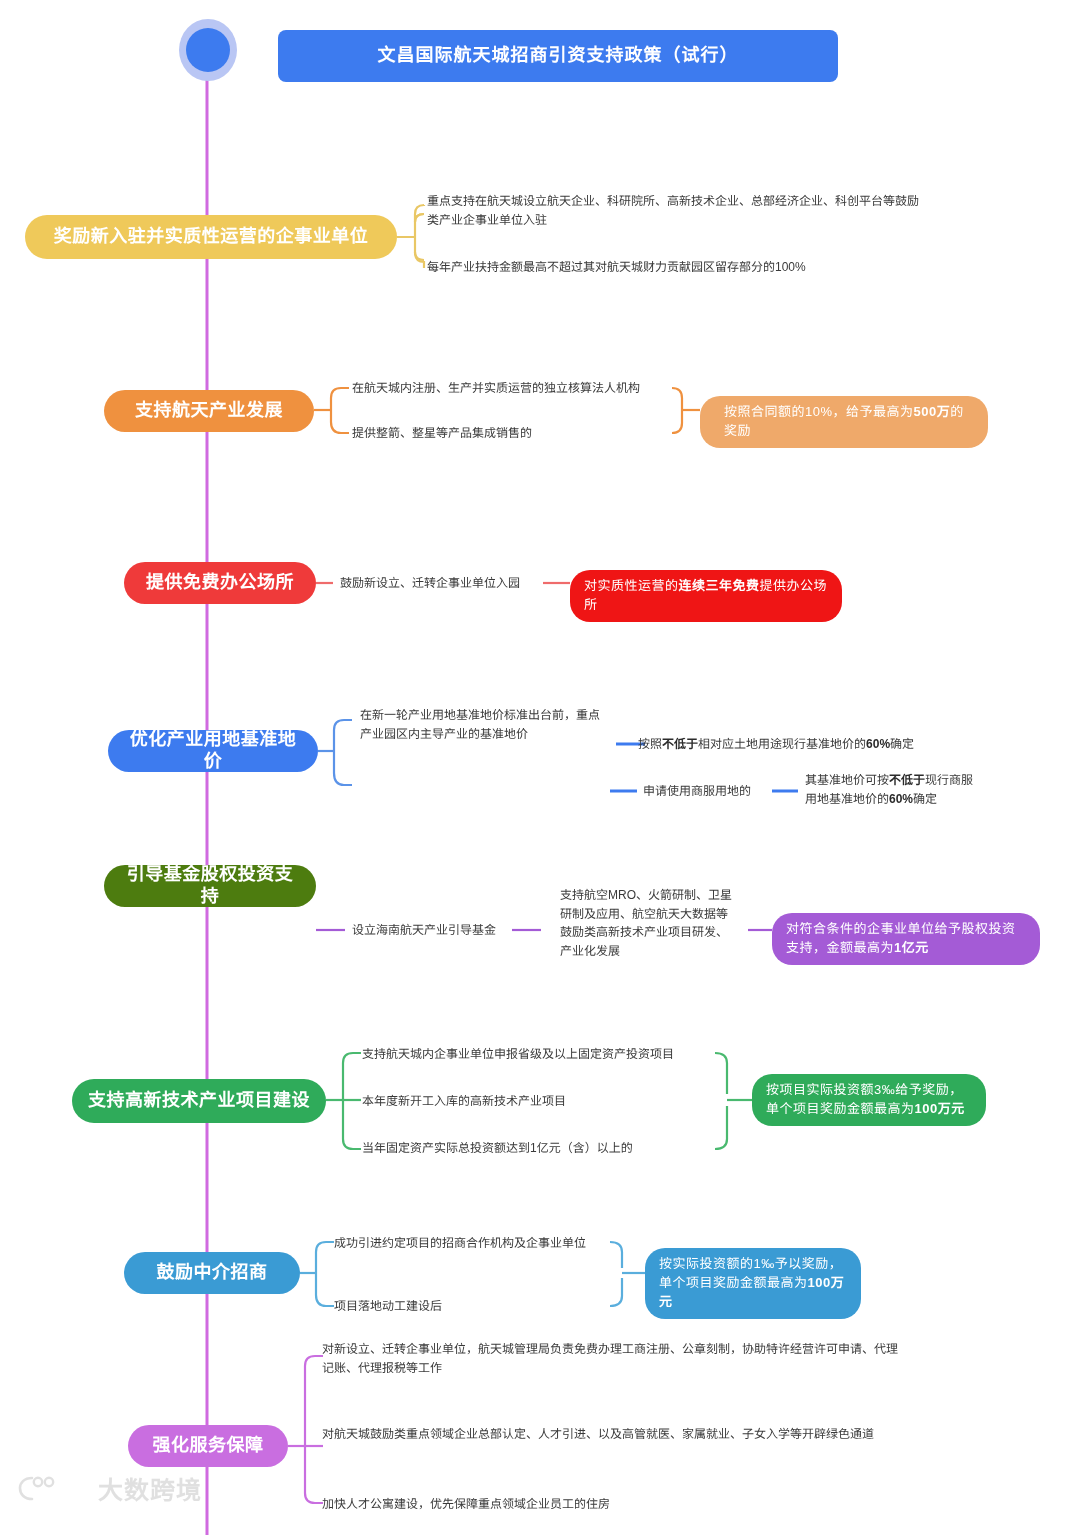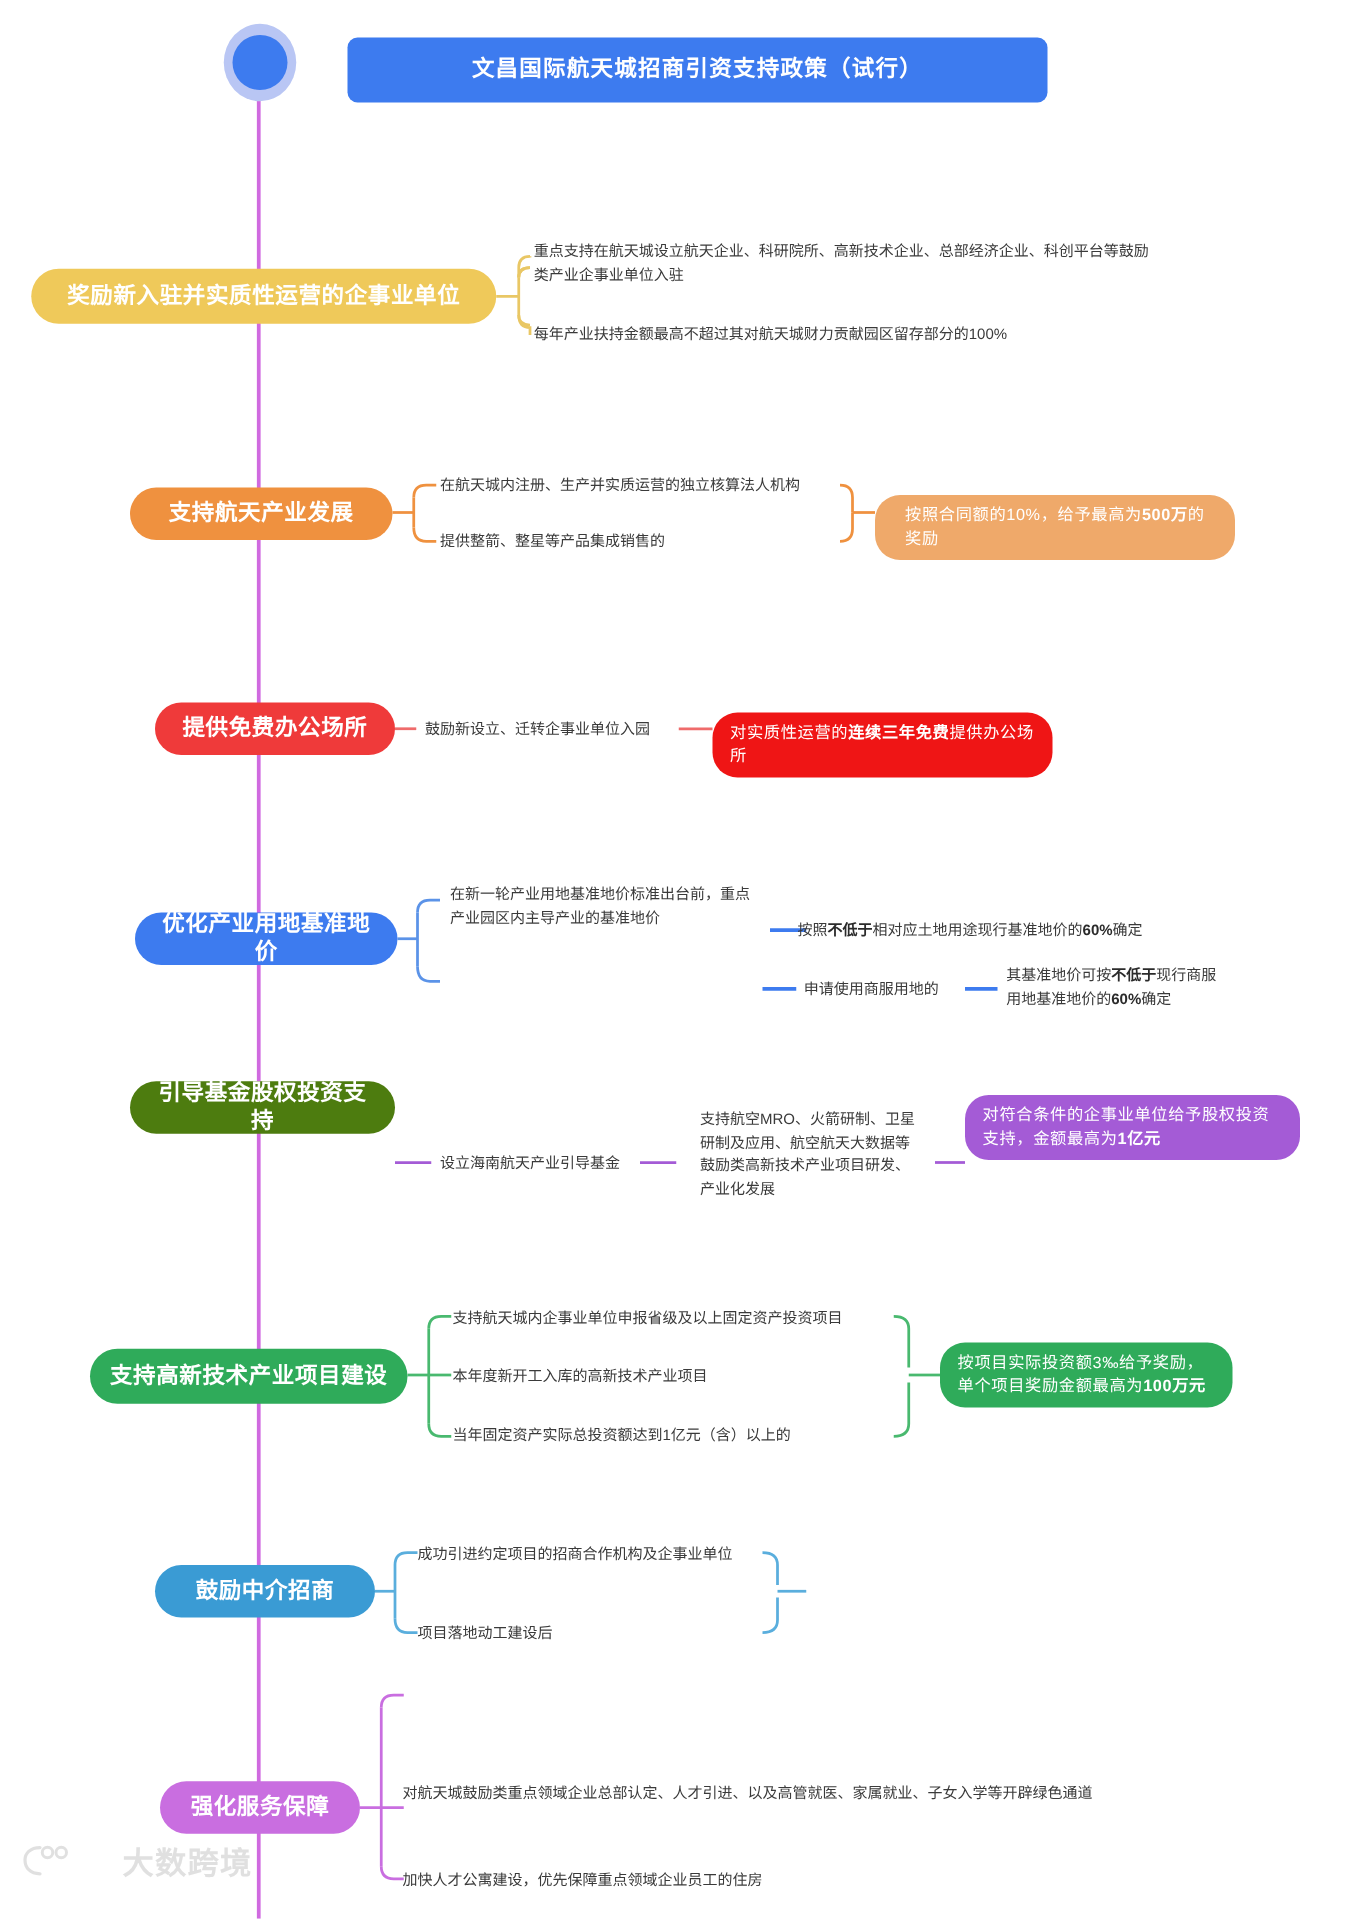--- a/index.html
+++ b/index.html
@@ -174,43 +174,47 @@
   <div class="leaf" style="left:360px;top:706px;width:248px;">在新一轮产业用地基准地价标准出台前，重点产业园区内主导产业的基准地价</div>
   <div class="leaf" style="left:638px;top:735px;width:320px;">按照<b>不低于</b>相对应土地用途现行基准地价的<b>60%</b>确定</div>
   <div class="leaf" style="left:643px;top:782px;width:124px;">申请使用商服用地的</div>
   <div class="leaf" style="left:805px;top:771px;width:180px;">其基准地价可按<b>不低于</b>现行商服用地基准地价的<b>60%</b>确定</div>
 
   <div class="node topic-node" style="left:104px;top:865px;width:212px;height:42px;background:#4d7c0f;">
     <span>引导基金股权投资支持</span>
   </div>
   <div class="leaf" style="left:352px;top:921px;width:170px;">设立海南航天产业引导基金</div>
   <div class="leaf" style="left:560px;top:886px;width:172px;">支持航空MRO、火箭研制、卫星研制及应用、航空航天大数据等鼓励类高新技术产业项目研发、产业化发展</div>
-  <div class="node result-node" style="left:772px;top:876px;width:268px;background:#a45bd6;color:#ffffff;border-radius:19px;">
+  <div class="node result-node" style="left:772px;top:913px;width:268px;background:#a45bd6;color:#ffffff;">
     <span>对符合条件的企事业单位给予股权投资支持，金额最高为<b>1亿元</b></span>
   </div>
 
   <div class="node topic-node" style="left:72px;top:1079px;width:254px;height:44px;background:#2fab5a;">
     <span>支持高新技术产业项目建设</span>
   </div>
   <div class="leaf" style="left:362px;top:1045px;width:360px;">支持航天城内企事业单位申报省级及以上固定资产投资项目</div>
   <div class="leaf" style="left:362px;top:1092px;width:360px;">本年度新开工入库的高新技术产业项目</div>
   <div class="leaf" style="left:362px;top:1139px;width:360px;">当年固定资产实际总投资额达到1亿元（含）以上的</div>
   <div class="node result-node" style="left:752px;top:1074px;width:234px;background:#2fab5a;color:#ffffff;">
     <span>按项目实际投资额3‰给予奖励，单个项目奖励金额最高为<b>100万元</b></span>
   </div>
 
   <div class="node topic-node" style="left:124px;top:1252px;width:176px;height:42px;background:#3a9bd4;">
     <span>鼓励中介招商</span>
   </div>
   <div class="leaf" style="left:334px;top:1234px;width:282px;">成功引进约定项目的招商合作机构及企事业单位</div>
   <div class="leaf" style="left:334px;top:1297px;width:282px;">项目落地动工建设后</div>
+  <div class="node result-node" style="left:645px;top:1248px;width:216px;background:#3a9bd4;color:#ffffff;">
+    <span>按实际投资额的1‰予以奖励，单个项目奖励金额最高为<b>100万元</b></span>
+  </div>
 
   <div class="node topic-node" style="left:128px;top:1425px;width:160px;height:42px;background:#c96ee0;">
     <span>强化服务保障</span>
   </div>
+  <div class="leaf" style="left:322px;top:1340px;width:580px;">对新设立、迁转企事业单位，航天城管理局负责免费办理工商注册、公章刻制，协助特许经营许可申请、代理记账、代理报税等工作</div>
   <div class="leaf" style="left:322px;top:1425px;width:580px;">对航天城鼓励类重点领域企业总部认定、人才引进、以及高管就医、家属就业、子女入学等开辟绿色通道</div>
   <div class="leaf" style="left:322px;top:1495px;width:580px;">加快人才公寓建设，优先保障重点领域企业员工的住房</div>
 
   <div class="watermark">
     <span class="wm-logo">
       <svg width="40" height="28" viewBox="0 0 40 28" fill="none">
         <path d="M14 4 C6 4 2 9 2 14 C2 20 6 25 14 25" stroke="#c8c8c8" stroke-width="2.6" fill="none" stroke-linecap="round"></path>
         <circle cx="20" cy="8" r="4.2" stroke="#c8c8c8" stroke-width="2.4" fill="none"></circle>
         <circle cx="31" cy="8" r="4.2" stroke="#c8c8c8" stroke-width="2.4" fill="none"></circle>
       </svg>

